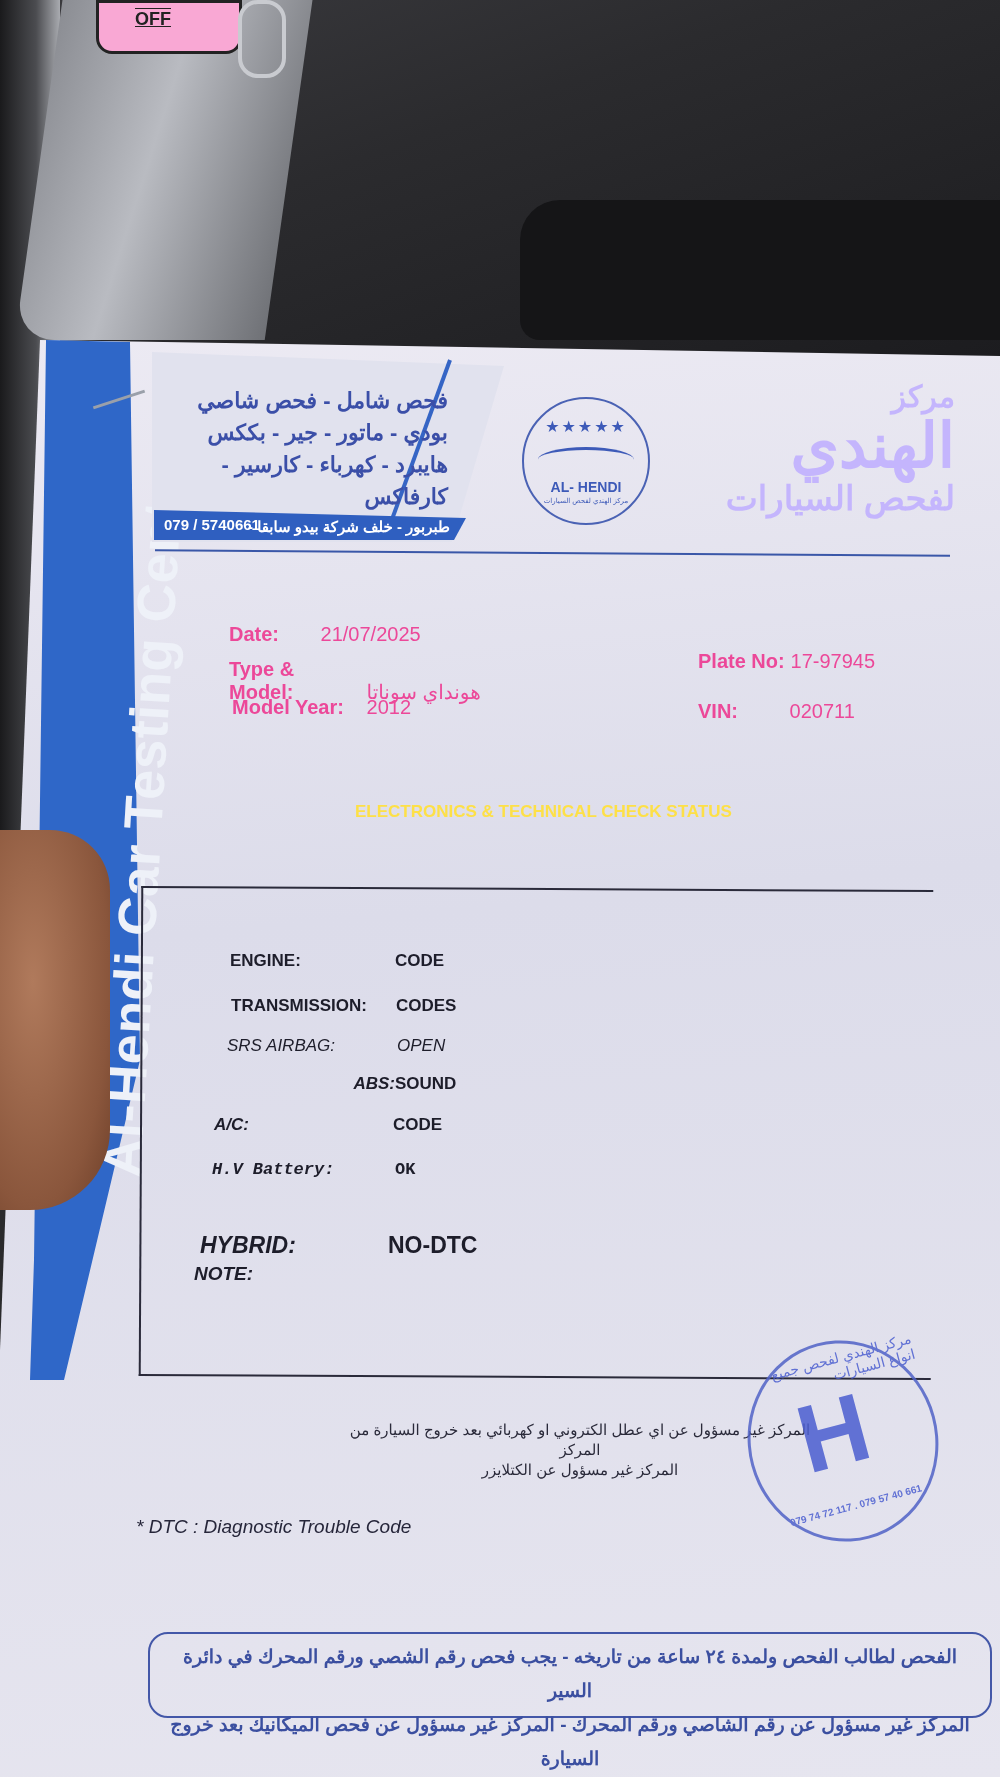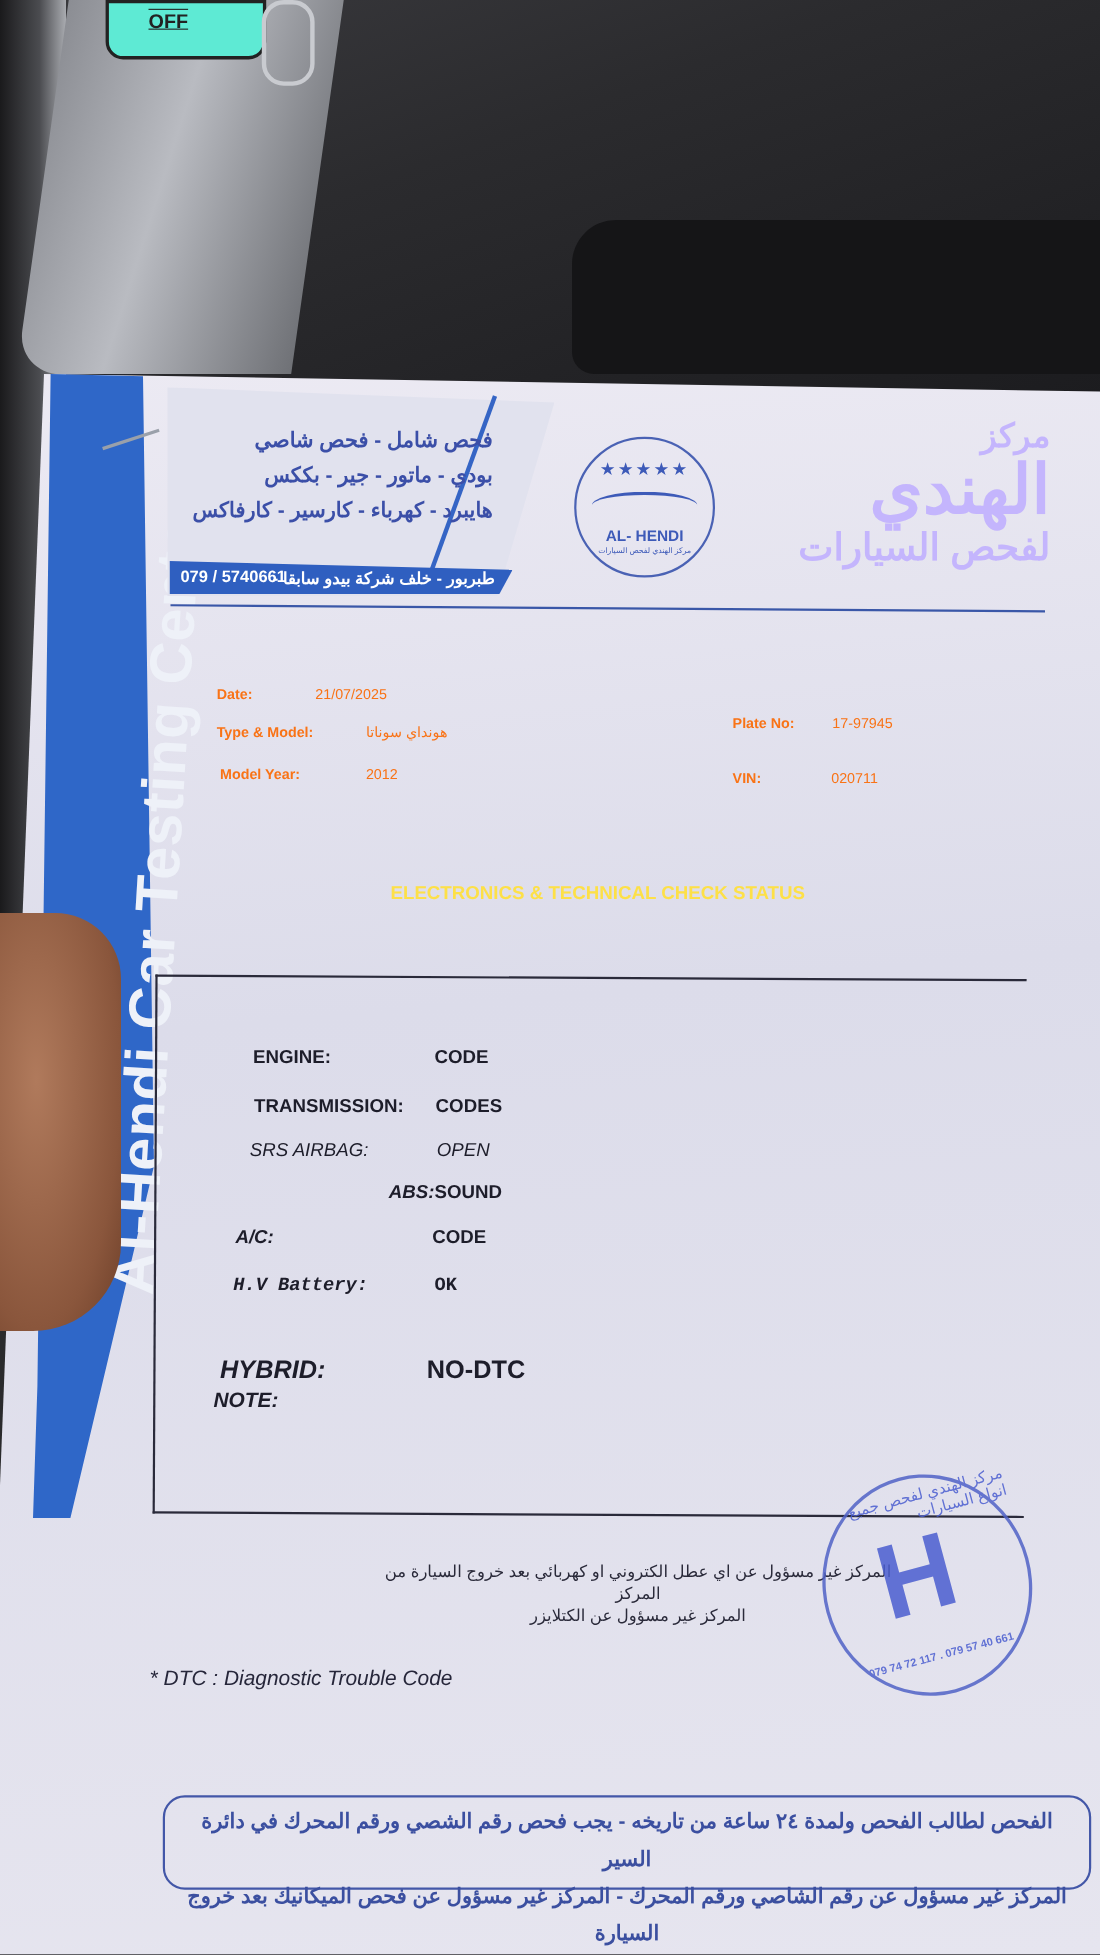--- a/index.html
+++ b/index.html
@@ -2,48 +2,48 @@
 <html><head>
 <meta charset="utf-8">
 <style>
   html,body{margin:0;padding:0;}
   body{width:1000px;height:1777px;position:relative;overflow:hidden;background:#2a2a2c;font-family:"Liberation Sans",sans-serif;}
   
   .bg-dash{position:absolute;left:0;top:0;width:1000px;height:360px;background:linear-gradient(160deg,#3a3a3e 0%,#2b2b2e 40%,#1c1c1f 100%);}
   .bg-panel{position:absolute;left:40px;top:-20px;width:250px;height:360px;background:linear-gradient(100deg,#8a8c92,#b9bbc1 45%,#6f7176);border-radius:0 0 0 40px;transform:skewX(-8deg);}
   .bg-pillar{position:absolute;left:0;top:0;width:60px;height:900px;background:linear-gradient(90deg,#1a1a1c,#4b4c50 60%,#a9abb0);}
   .bg-vent{position:absolute;left:520px;top:200px;width:480px;height:140px;background:#151517;border-radius:40px 0 0 20px;}
-  .bg-switch{position:absolute;left:96px;top:0;width:140px;height:48px;background:#5eead4;border:3px solid #222;border-radius:0 0 16px 16px;}
+  .bg-switch{position:absolute;left:96px;top:0;width:140px;height:48px;background:#f9a8d4;border:3px solid #222;border-radius:0 0 16px 16px;}
   .bg-switch span{position:absolute;left:36px;top:6px;font-size:18px;color:#222;font-weight:bold;text-decoration:underline overline;}
   .keyring{position:absolute;left:238px;top:0;width:40px;height:70px;border:4px solid #c9cbd0;border-radius:20px;}
   .hand{position:absolute;left:0;top:830px;width:110px;height:380px;background:radial-gradient(ellipse at 30% 40%,#b07a5c,#8a563c 70%,#6d3f29);border-radius:0 60px 80px 0;}
   
   .paper{position:absolute;left:0;top:340px;width:1000px;height:1437px;background:linear-gradient(175deg,#eceaf3 0%,#dcdcea 40%,#e6e5ef 100%);clip-path:polygon(40px 0,1000px 16px,1000px 1437px,0 1437px,0 1010px);}
   .sidebar{position:absolute;left:30px;top:340px;width:110px;height:1040px;background:#2f67c8;clip-path:polygon(16px 0,100px 2px,110px 720px,34px 1040px,0 1040px,4px 920px);}
   .sidebar-text{position:absolute;left:90px;top:1175px;transform-origin:0 0;transform:rotate(-86.5deg);color:#eef1f8;font-weight:bold;font-size:54px;white-space:nowrap;letter-spacing:0.5px;}
   .pin{position:absolute;left:92px;top:398px;width:54px;height:3px;background:#9aa0aa;transform:rotate(-18deg);}
   
   .header-band{position:absolute;left:152px;top:352px;width:352px;height:190px;background:#e1e2ee;clip-path:polygon(0 0,352px 14px,300px 190px,0 190px);}
   .header-diag{position:absolute;left:448px;top:360px;width:4px;height:190px;background:#3565c5;transform:rotate(20deg);transform-origin:top;}
-  .services{position:absolute;top:385px;left:168px;width:280px;text-align:right;direction:rtl;color:#3b4fa8;font-size:19px;line-height:32px;font-weight:bold;}
+  .services{position:absolute;top:385px;left:168px;width:280px;text-align:right;direction:rtl;color:#3b4fa8;font-size:22px;line-height:32px;font-weight:bold;}
   .address-bar{position:absolute;left:154px;top:510px;width:312px;height:30px;background:#2f5fc0;clip-path:polygon(0 0,312px 8px,300px 30px,0 30px);color:#fff;font-size:15px;font-weight:bold;line-height:30px;}
   .address-bar .ar{position:absolute;right:16px;top:2px;direction:rtl;}
   .address-bar .ph{position:absolute;left:10px;top:0;}
   .header-rule{position:absolute;left:155px;top:552px;width:795px;height:2px;background:#3a57a8;transform:rotate(0.4deg);}
   .logo{position:absolute;left:522px;top:397px;width:124px;height:124px;border:2px solid #4a62b4;border-radius:50%;}
   .logo .stars{position:absolute;left:0;right:0;top:18px;text-align:center;color:#3d5ab8;font-size:16px;letter-spacing:2px;}
   .logo .car{position:absolute;left:14px;top:48px;width:96px;height:22px;border-top:3px solid #3d5ab8;border-radius:50% 50% 10px 10px;}
   .logo .name{position:absolute;left:0;right:0;top:80px;text-align:center;color:#3d5ab8;font-weight:bold;font-size:14px;}
   .logo .sub{position:absolute;left:0;right:0;top:98px;text-align:center;color:#3d5ab8;font-size:7px;}
   .brand{position:absolute;left:680px;top:380px;width:275px;text-align:right;direction:rtl;color:#c4b5fd;font-weight:bold;}
   .brand .l1{font-size:30px;line-height:34px;}
   .brand .l2{font-size:62px;line-height:64px;}
   .brand .l3{font-size:34px;line-height:40px;}
   
-  .field{position:absolute;font-size:13px;color:#f97316;}
+  .field{position:absolute;font-size:20px;color:#ec4899;margin-left:32px;}
   .field .lbl{font-weight:bold;display:inline-block;}
   .field .val{display:inline-block;}
   .title{position:absolute;left:355px;top:802px;font-size:17px;font-weight:bold;color:#fde047;}
   
   .checkbox{position:absolute;left:140px;top:888px;width:790px;height:486px;border:2px solid #2a2a3a;border-right:none;transform:rotate(0.3deg);clip-path:none;}
   .check-row{position:absolute;font-size:17px;color:#1d1d2a;font-weight:bold;}
   .check-row .lbl{display:inline-block;width:165px;}
   .disclaimer{position:absolute;left:330px;top:1420px;width:500px;text-align:center;direction:rtl;color:#2a2a3a;font-size:15px;line-height:20px;}
   .dtc{position:absolute;left:136px;top:1516px;font-size:19px;color:#26263a;font-style:italic;}
   .stamp{position:absolute;left:748px;top:1340px;width:184px;height:196px;border:3px solid #5163c7;border-radius:50%;transform:rotate(-15deg);opacity:0.85;}

